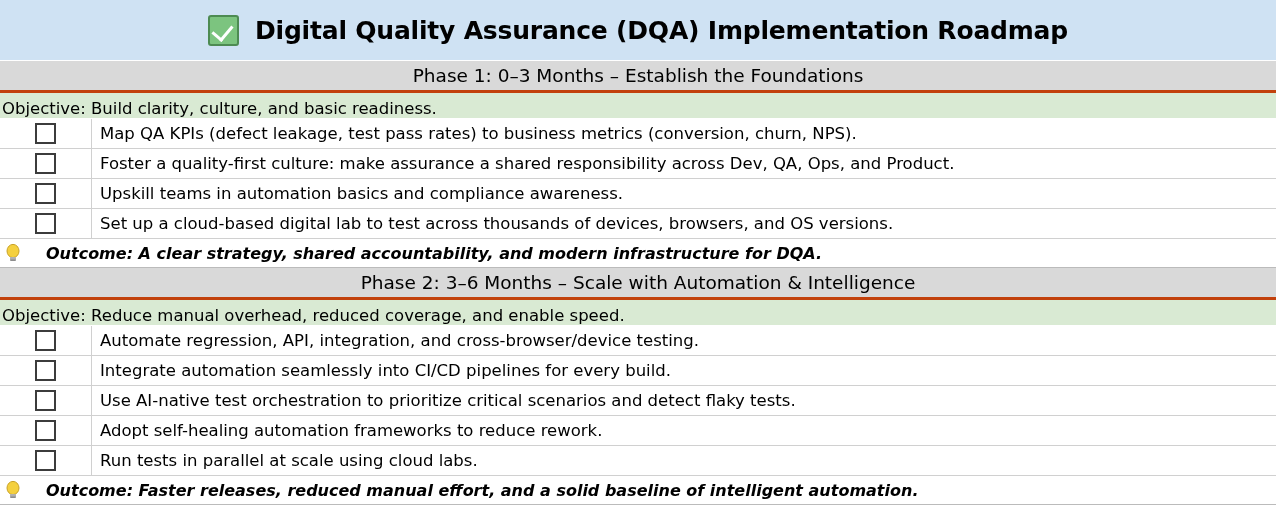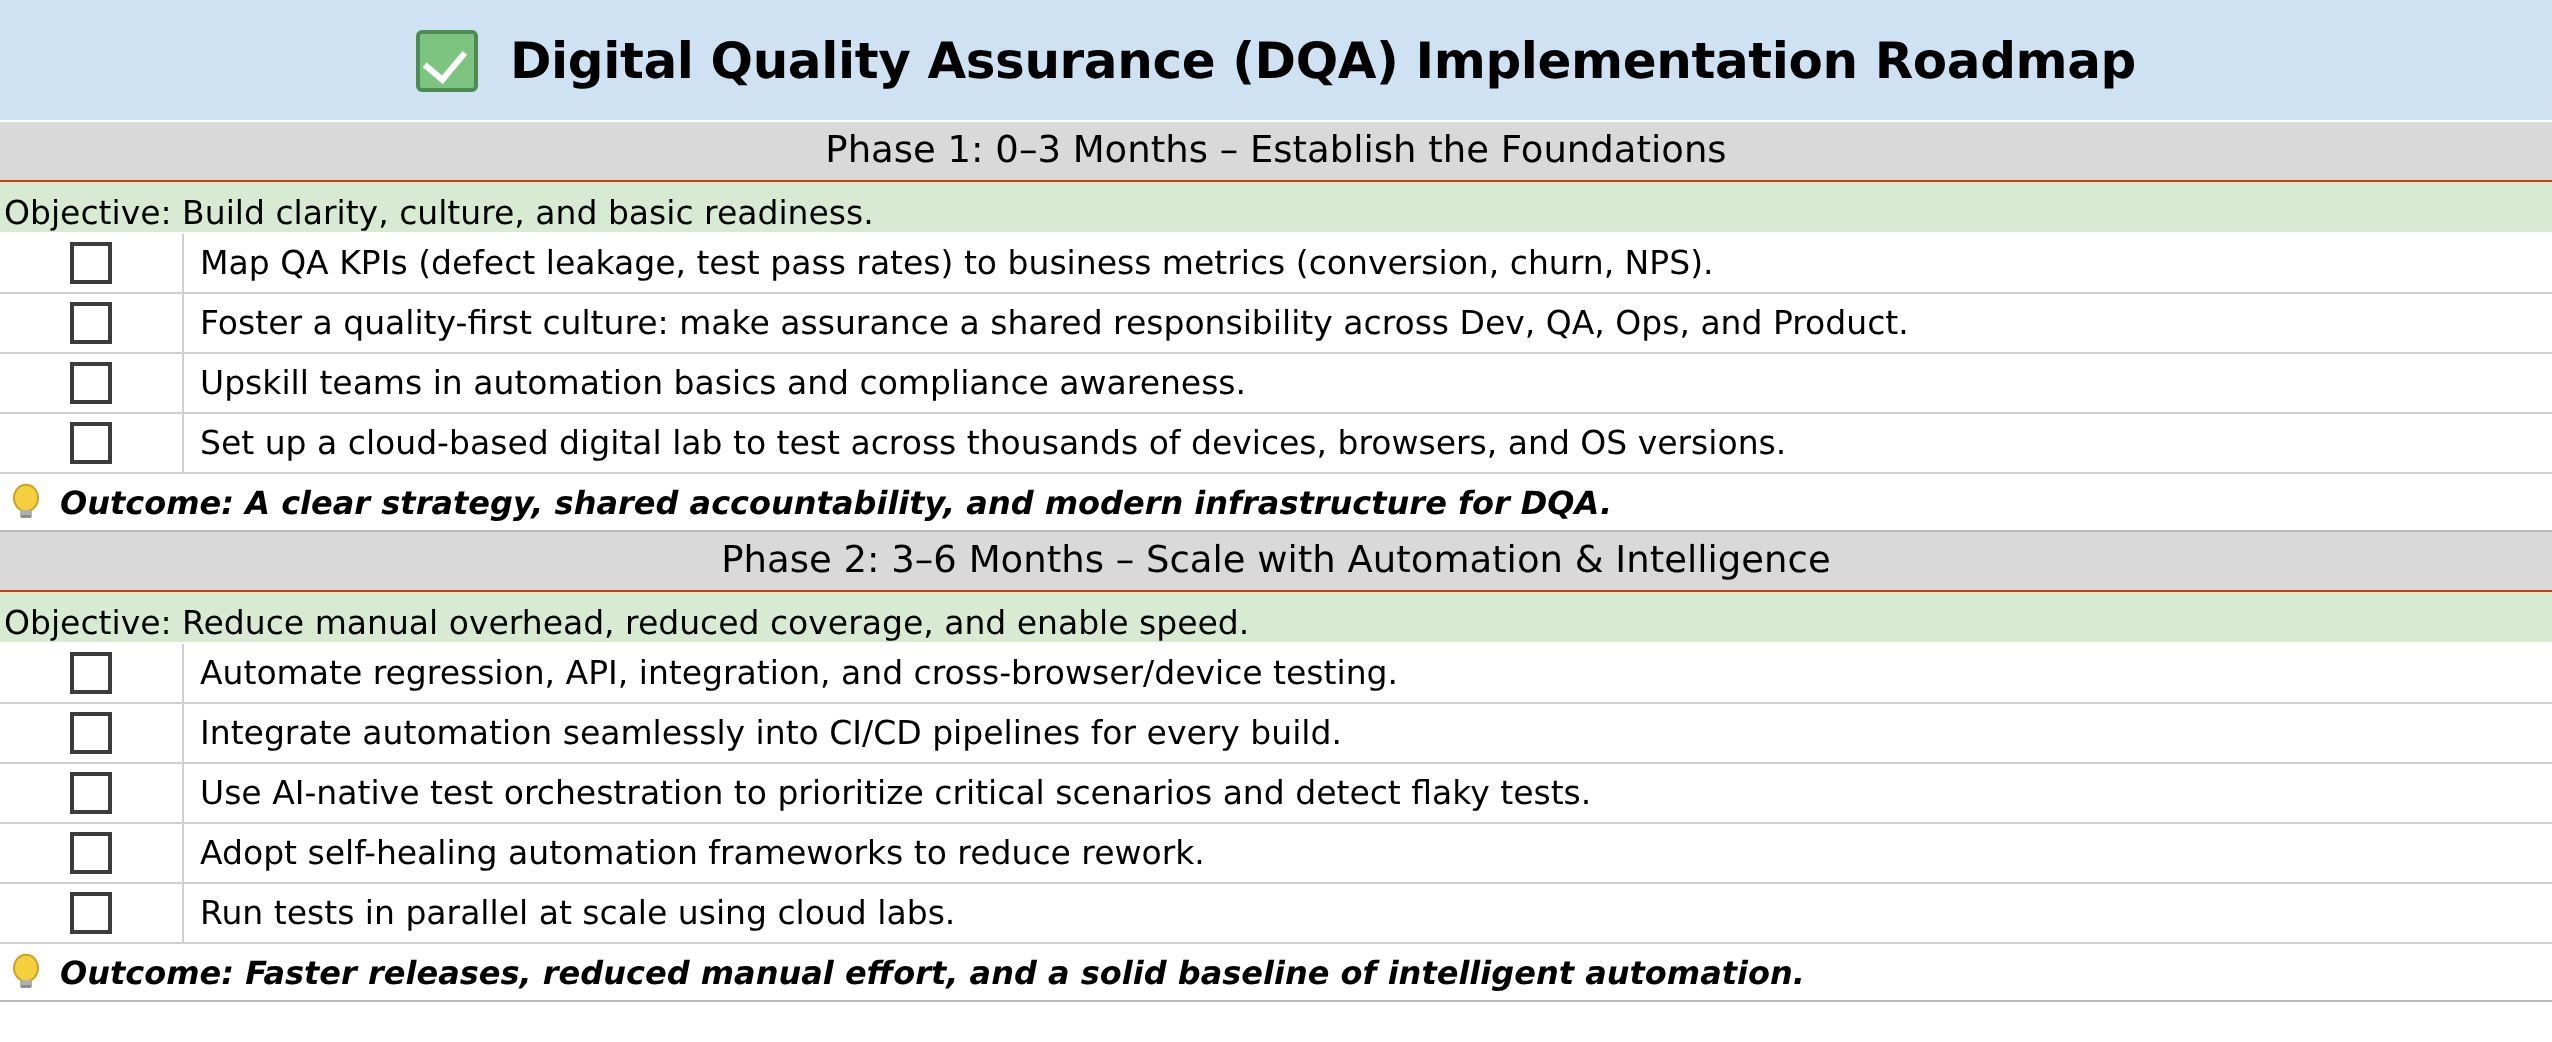--- a/index.html
+++ b/index.html
@@ -58,21 +58,21 @@
     letter-spacing: -0.2px;
     white-space: nowrap;
   }
   
   .phase-row {
     height: 29px;
     background: #d9d9d9;
     display: flex;
     align-items: center;
     justify-content: center;
-    border-bottom: 1px solid #c2410c;
+    border-bottom: 3px solid #c2410c;
   }
   .phase-text {
     font-size: 18.5px;
     white-space: nowrap;
   }
   
   .objective-row {
     height: 25px;
     background: #d9ead3;
     display: flex;
@@ -121,21 +121,21 @@
     overflow: hidden;
   }
   
   .outcome-row {
     height: 28px;
     display: flex;
     align-items: center;
     background: #ffffff;
     border-bottom: 1px solid #bbbbbb;
     padding-left: 4px;
-    gap: 8px;
+    gap: 24px;
   }
   .bulb-icon {
     width: 18px;
     height: 20px;
     flex: none;
     position: relative;
   }
   .outcome-text {
     font-size: 16px;
     font-weight: bold;

